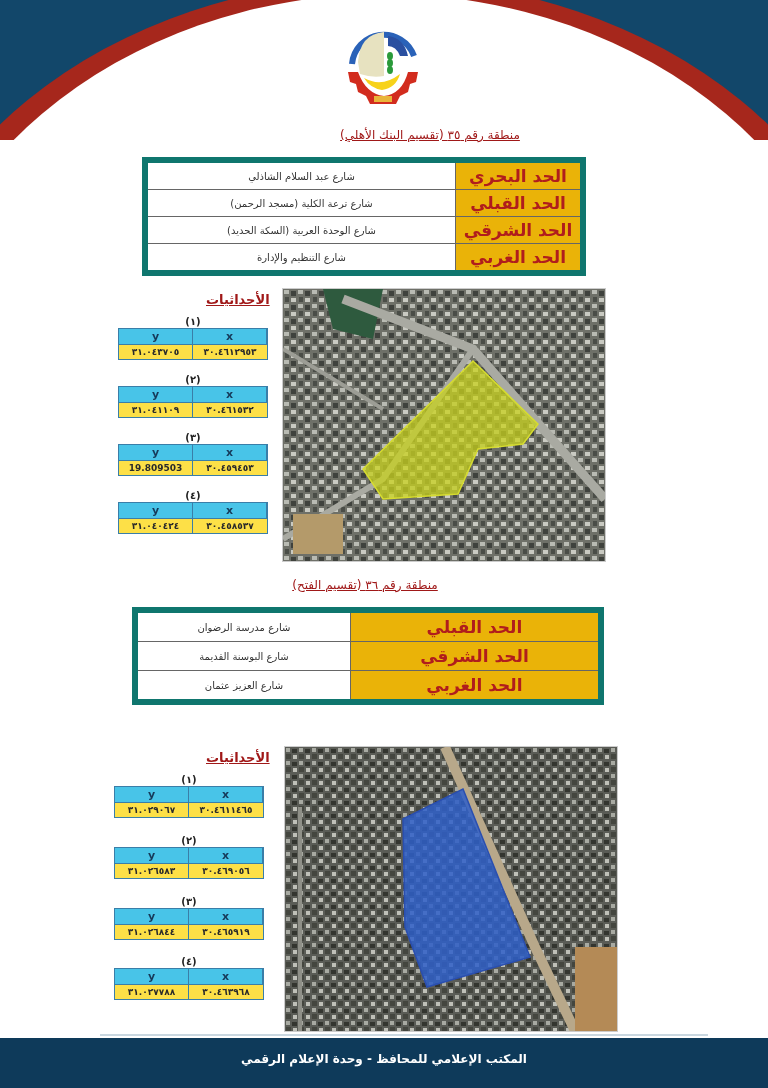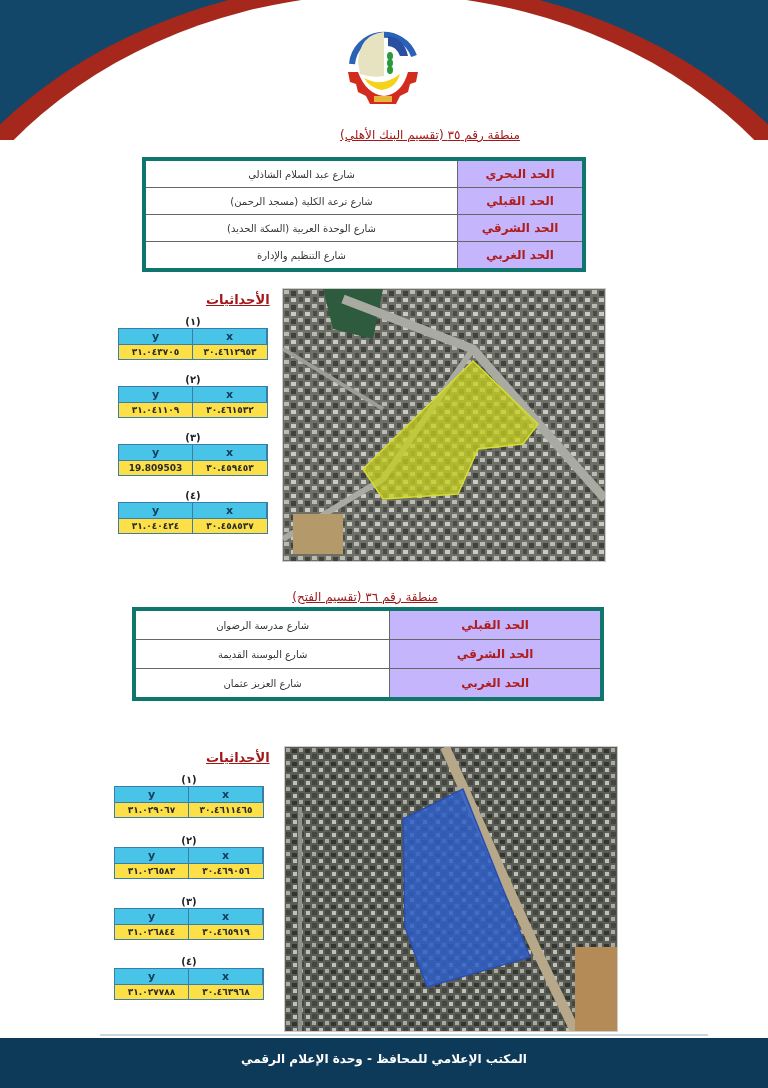--- a/index.html
+++ b/index.html
@@ -19,23 +19,23 @@
   .arc-white {
     position: absolute; left: -100px; top: -6px; width: 968px; height: 820px;
     border-radius: 50%; background: #ffffff;
   }
   .logo { position: absolute; left: 338px; top: 16px; width: 90px; height: 92px; }
 
   .zone-title {
     position: absolute; color: #a01818; font-weight: normal; font-size: 12px;
     text-decoration: underline; text-align: center; direction: rtl;
   }
-  .bounds-table { position: absolute; border: 4px solid #0f766e; border-collapse: collapse; background: #fff; }
+  .bounds-table { position: absolute; border: 6px solid #0f766e; border-collapse: collapse; background: #fff; }
   .bounds-table td { border: 1px solid #666; height: 26px; padding: 0; font-size: 10px; text-align: center; }
-  .bounds-table td.label { background: #c4b5fd; color: #b01d1d; font-weight: bold; font-size: 12px; }
+  .bounds-table td.label { background: #eab308; color: #b01d1d; font-weight: bold; font-size: 17px; }
   .bounds-table td.value { color: #333; direction: rtl; }
 
   .coords-title {
     position: absolute; color: #a01818; font-weight: bold; font-size: 13px;
     text-decoration: underline; direction: rtl;
   }
   .coord-block { position: absolute; width: 150px; }
   .coord-num { text-align: center; font-size: 10px; font-weight: bold; color: #222; height: 12px; line-height: 12px; }
   .coord-grid { display: grid; grid-template-columns: 1fr 1fr; border: 1px solid #3a7ea8; }
   .coord-grid .h { background: #48c4e8; color: #163a5a; font-weight: bold; font-size: 11px; text-align: center; height: 15px; line-height: 15px; border-right: 1px solid #3a7ea8; }
@@ -150,21 +150,21 @@
     <rect width="322" height="272" fill="url(#city1)"></rect>
     <path d="M40 0 L100 0 L90 50 L50 40 Z" fill="#2e5a3e"></path>
     <path d="M60 10 L190 60 L260 140 L322 210" stroke="#a9aaa2" stroke-width="9" fill="none"></path>
     <path d="M0 250 L100 190 L190 60" stroke="#a9aaa2" stroke-width="6" fill="none"></path>
     <path d="M0 60 L100 120" stroke="#9c9d95" stroke-width="4" fill="none"></path>
     <rect x="10" y="225" width="50" height="40" fill="#b49a6a"></rect>
     <polygon points="190,72 255,135 240,155 195,160 175,205 100,210 80,180" fill="#c8d21e" fill-opacity="0.75" stroke="#d6dc30" stroke-width="1.5"></polygon>
   </svg>
 </div>
 
-<div class="zone-title" style="left:215px; top:578px; width:300px;margin-top:12px;">منطقة رقم ٣٦ (تقسيم الفتح)</div>
+<div class="zone-title" style="left:215px; top:578px; width:300px;">منطقة رقم ٣٦ (تقسيم الفتح)</div>
 
 <table class="bounds-table" style="left:132px; top:607px; width:472px;">
   <tbody>
   <tr>
     <td class="value" style="height:28px;">شارع مدرسة الرضوان</td>
     <td class="label">الحد القبلي</td>
   </tr>
   <tr>
     <td class="value" style="height:28px;">شارع البوسنة القديمة</td>
     <td class="label">الحد الشرقي</td>

